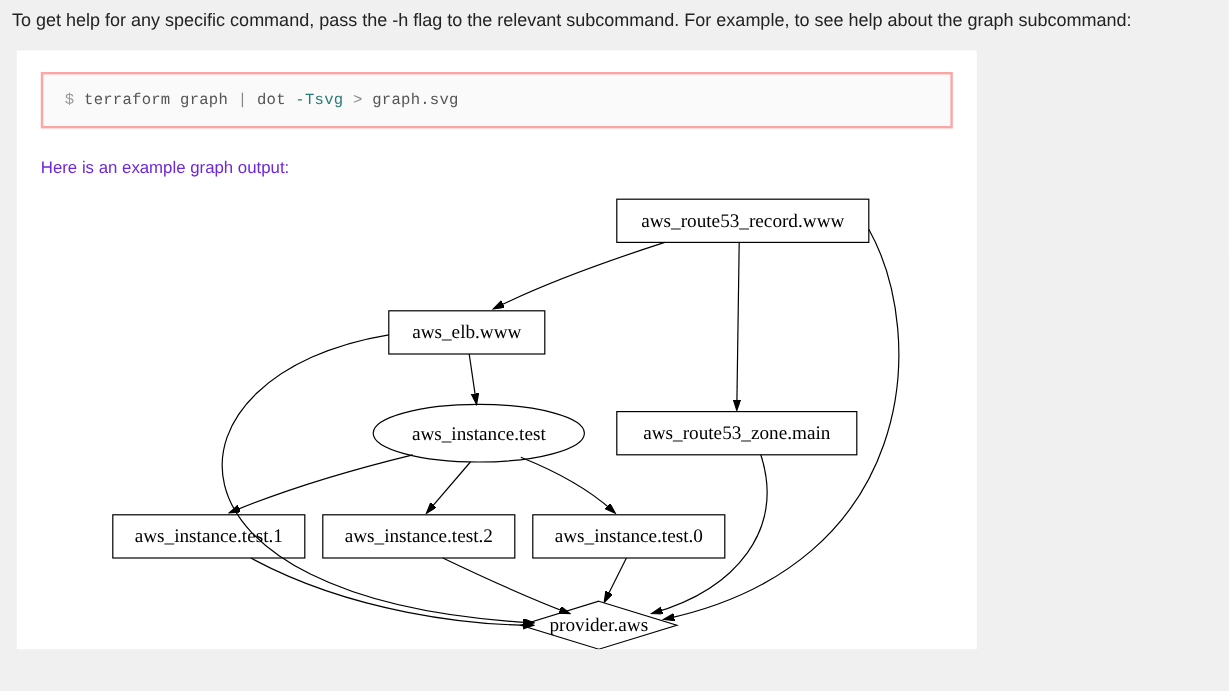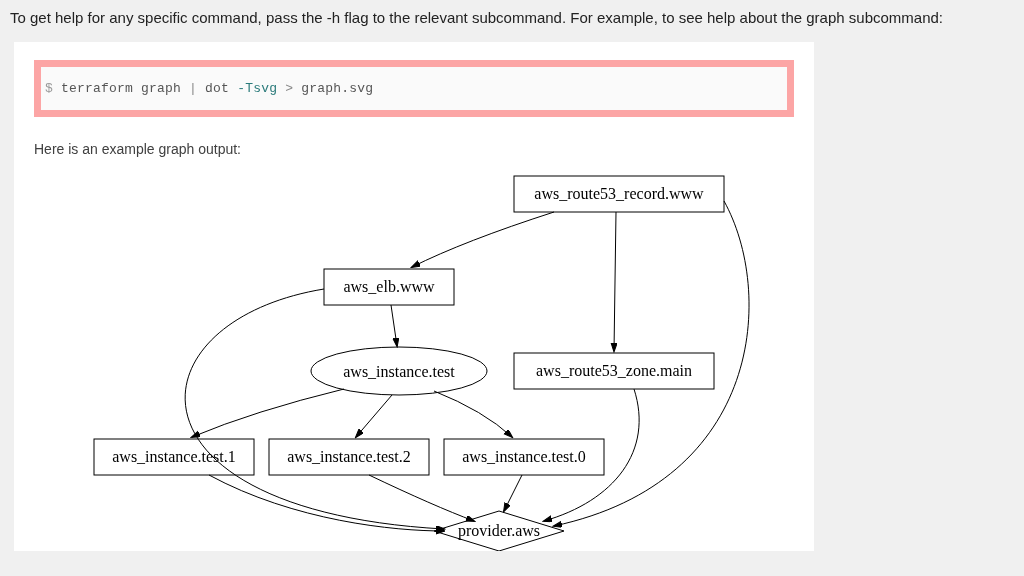--- a/index.html
+++ b/index.html
@@ -16,35 +16,35 @@
     padding: 8px 10px 6px 10px;
     line-height: 1.35;
   }
   .section {
     background: #fff;
     margin: 8px 0 0 14px;
     padding: 18px 20px 0 20px;
     width: 800px;
   }
   .codeblock {
-    border: 7px solid #fca5a5;
+    border: 2px solid #fca5a5;
     background: #fafafa;
-    padding: 14px 4px;
+    padding: 14px 18px;
     font-family: Menlo, Consolas, "Courier New", monospace;
     font-size: 13px;
     color: #555;
     letter-spacing: 0.2px;
   }
   .codeblock .prompt { color: #999; }
   .codeblock .cmd    { color: #555; }
   .codeblock .pipe   { color: #888; }
   .codeblock .flag   { color: #2a7a7a; }
   .codeblock .out    { color: #555; }
   .caption {
-    color: #404040;
+    color: #6d28d9;
     font-size: 14px;
     margin: 24px 0 14px 0;
   }
   .graph-wrap {
     display: flex;
     justify-content: flex-start;
   }
   .graph-svg text {
     font-family: "Times New Roman", Times, serif;
     font-size: 16px;

